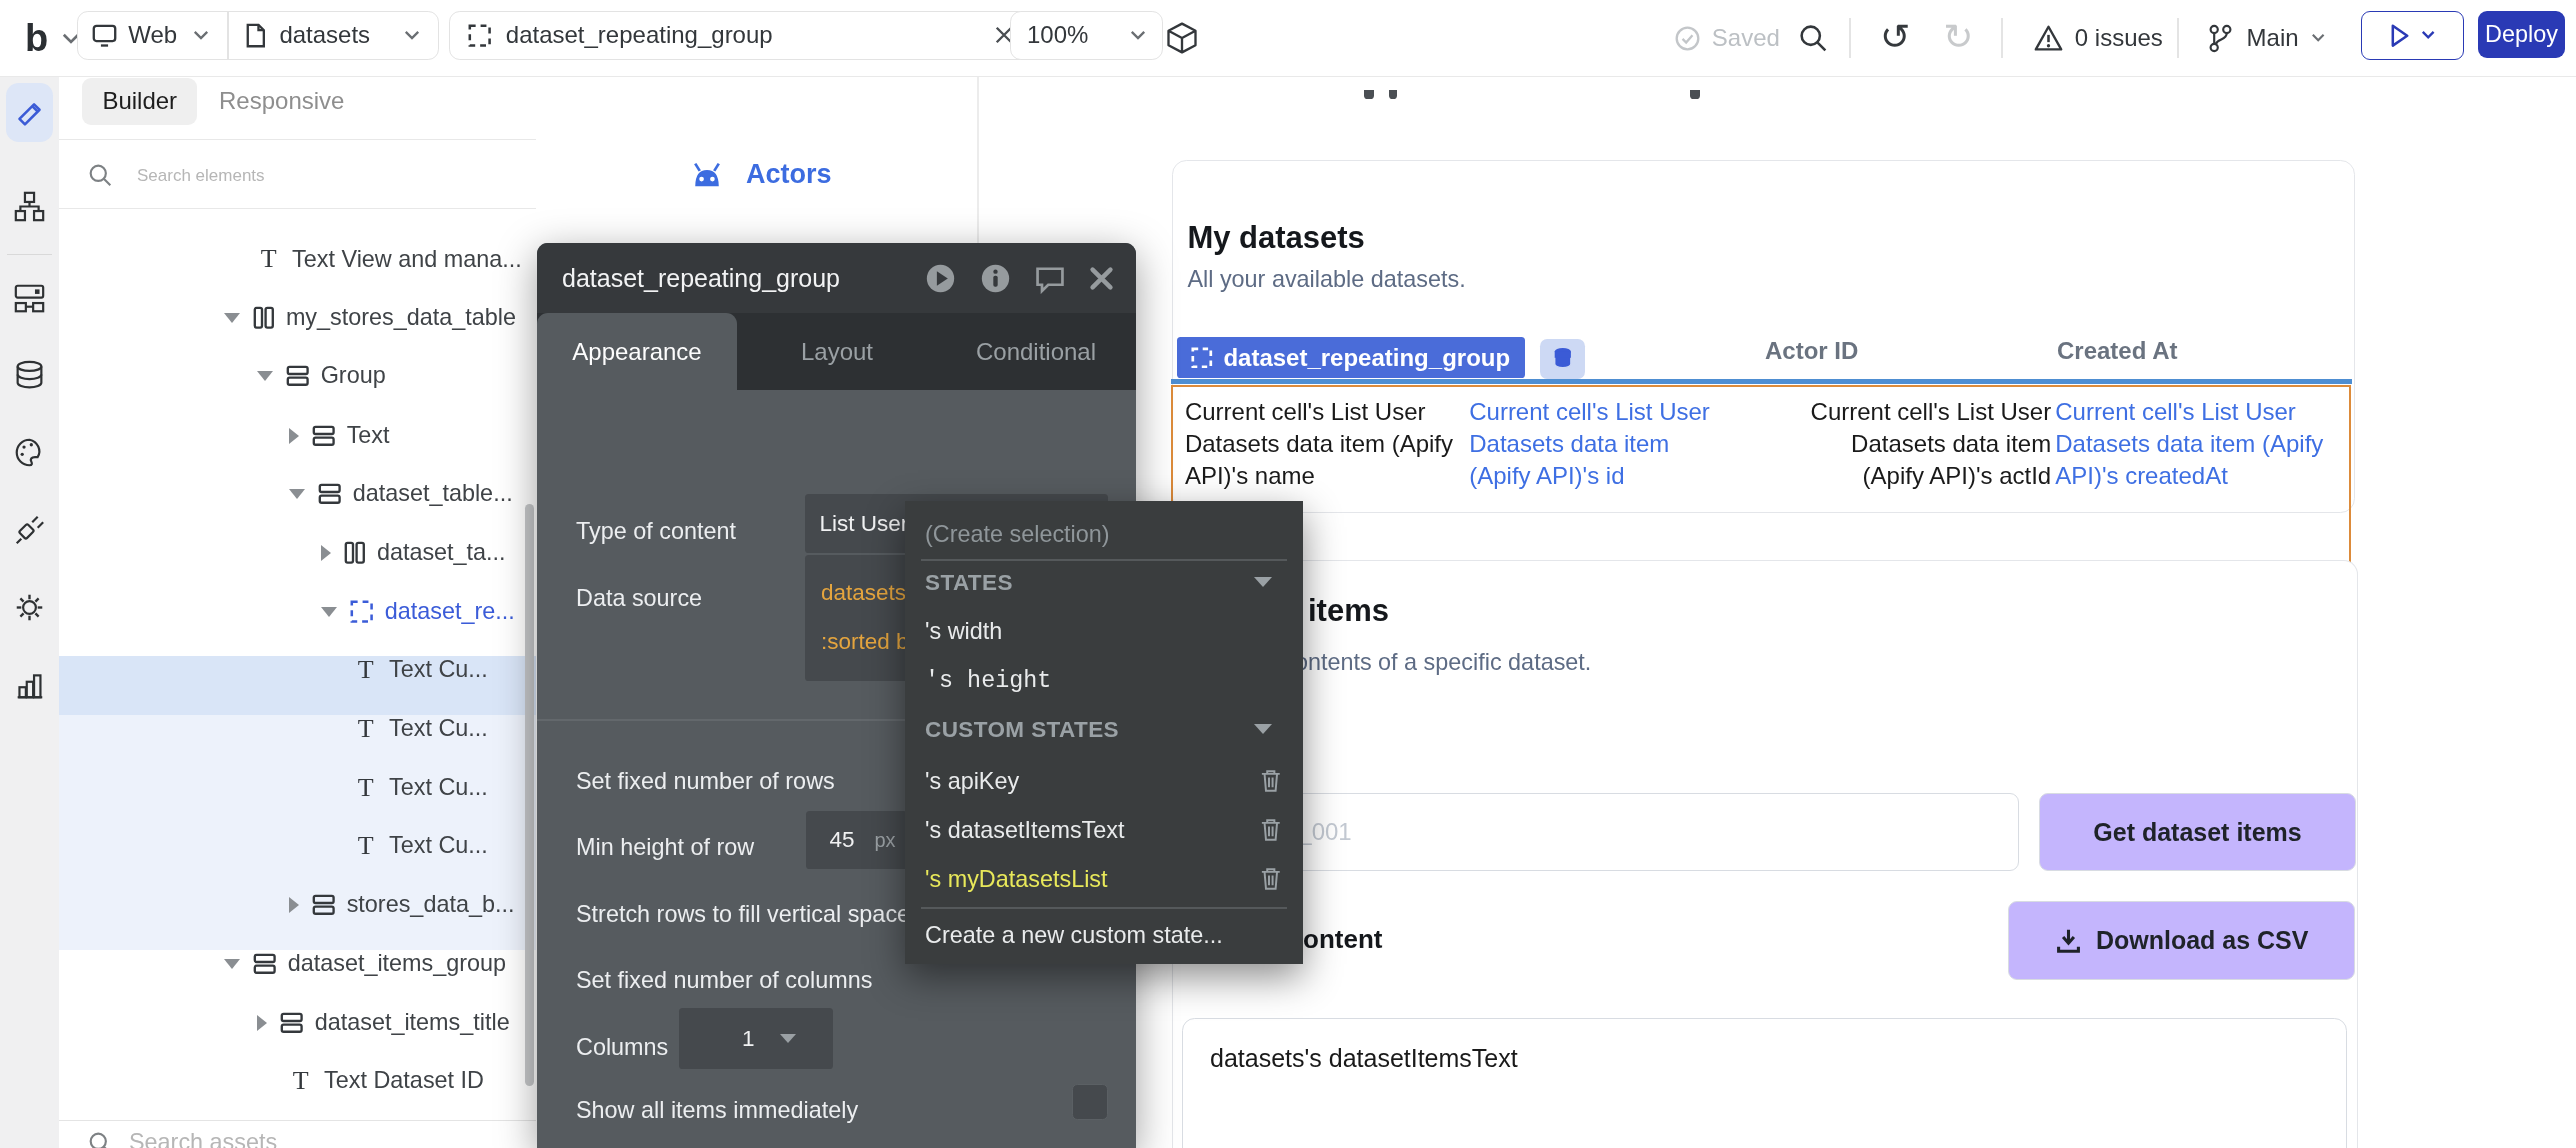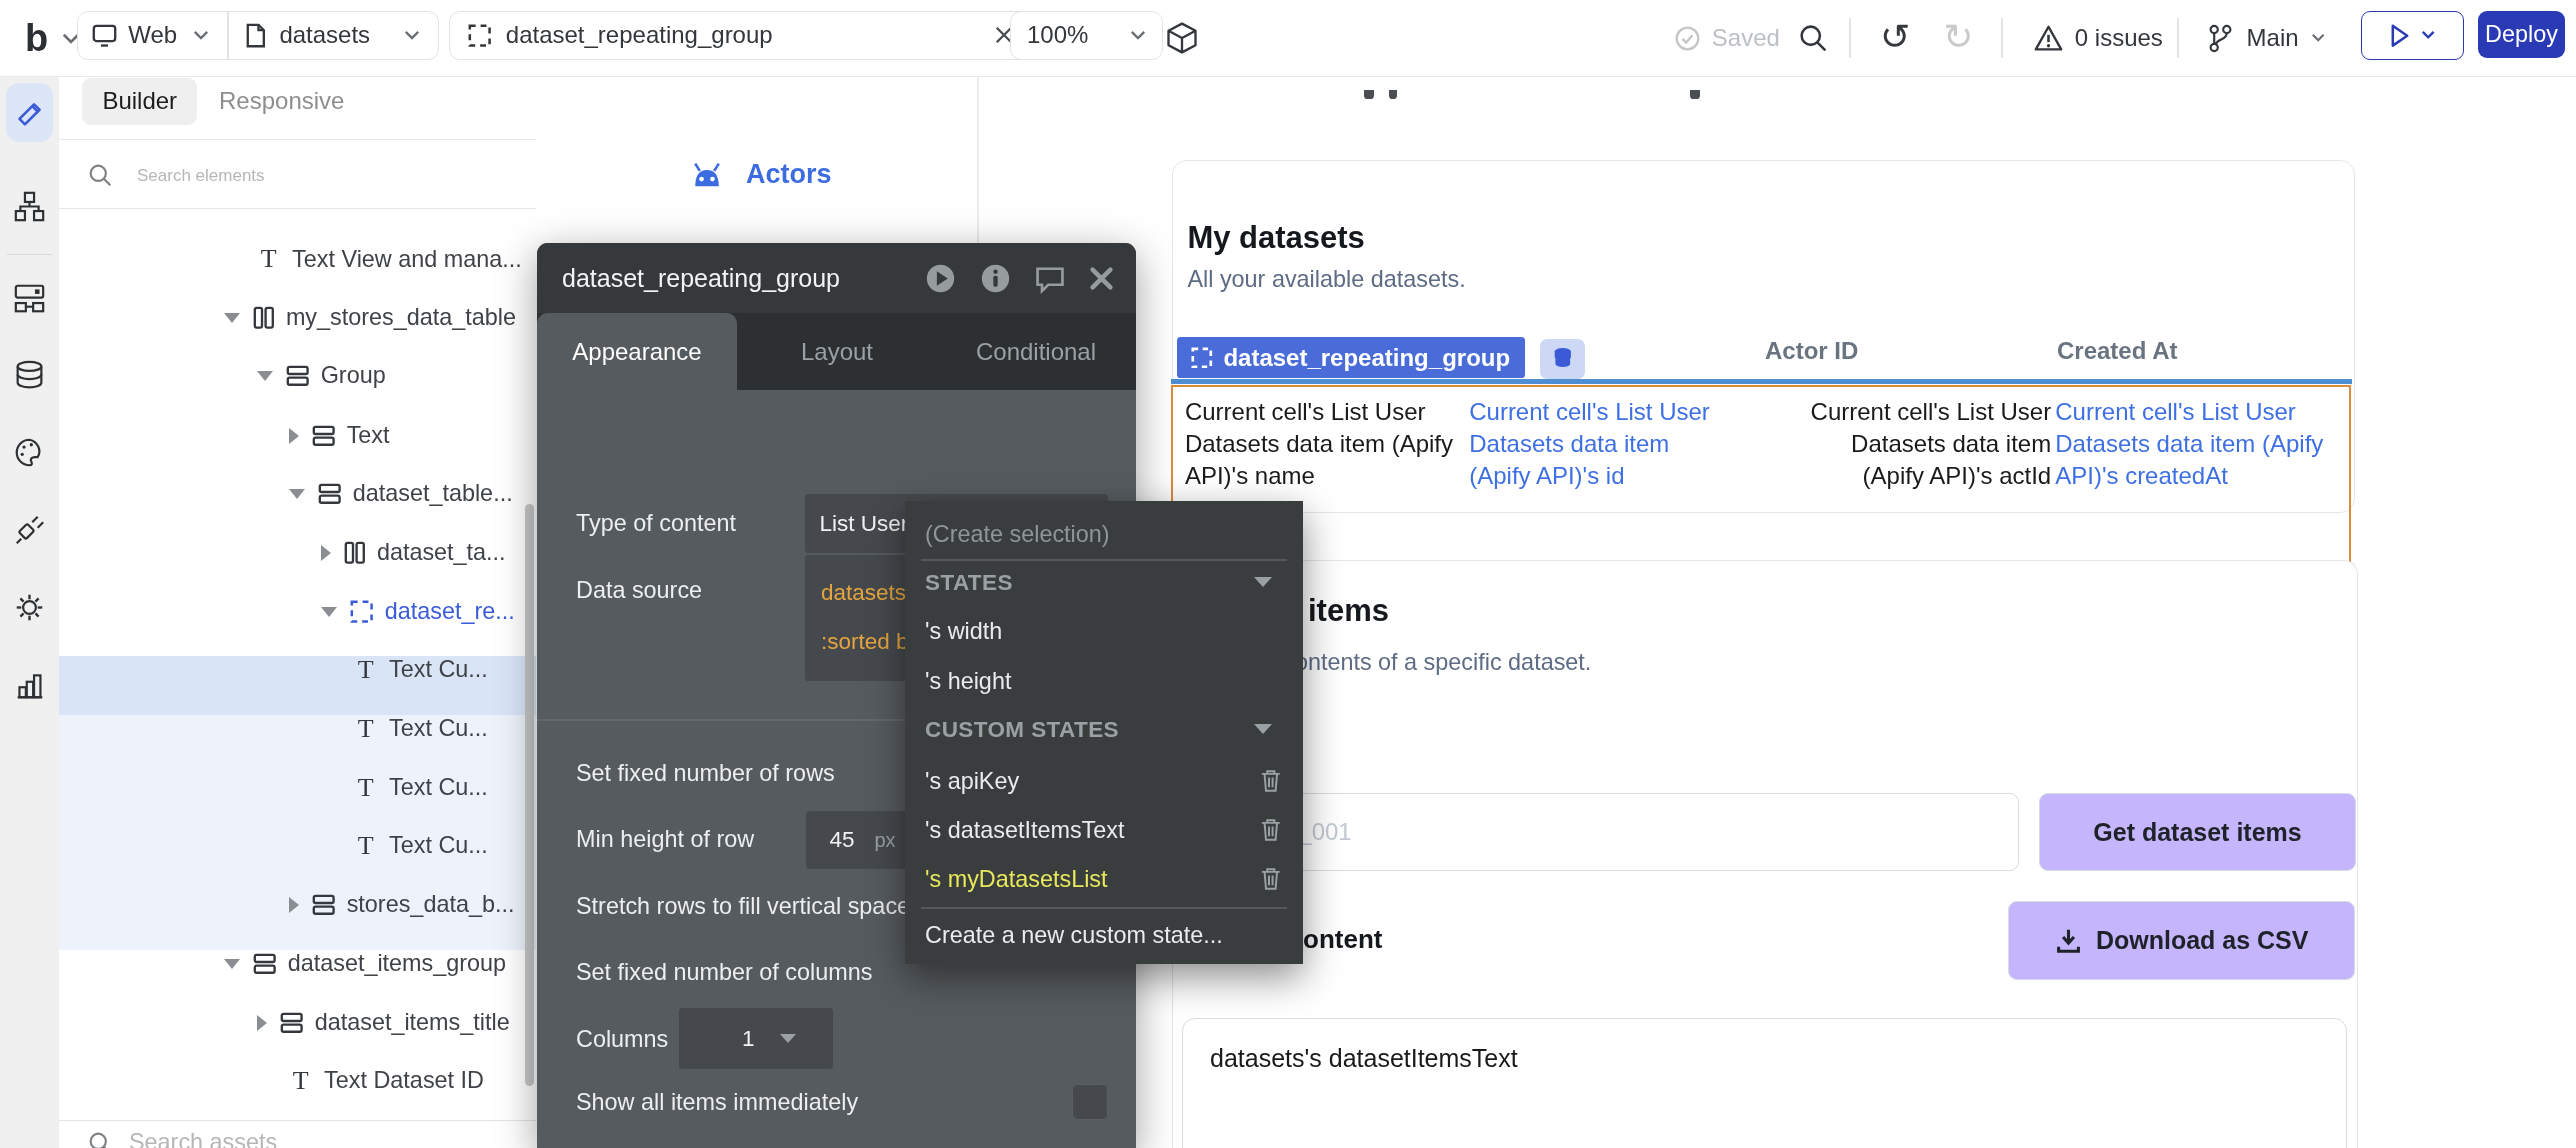--- a/index.html
+++ b/index.html
@@ -84,21 +84,21 @@
       box-shadow:0 10.8px 40px rgba(0,0,0,.38);z-index:20;}
   .p-header{position:absolute;left:0;top:0;width:599px;height:70px;background:#36393c;border-radius:10.8px 10.8px 0 0;
       display:flex;align-items:center;}
   .p-title{font-size:25px;color:#f2f3f4;margin-left:25px;flex:1;white-space:nowrap;overflow:hidden;}
   .p-hicons{display:flex;align-items:center;gap:23.4px;margin-right:21.6px;}
   .p-tabs{position:absolute;left:0;top:70px;width:599px;height:77px;background:#2d3033;}
   .p-tab{position:absolute;top:0;height:77px;width:200px;display:flex;align-items:center;justify-content:center;
       font-size:24px;color:#9aa0a4;}
   .p-tab.active{background:#565b5f;border-radius:10.8px 10.8px 0 0;color:#fdfdfd;}
   .p-body{position:absolute;left:0;top:147px;width:599px;height:759px;}
-  .p-label{position:absolute;left:39px;font-size:23.4px;color:#eceef0;white-space:nowrap;transform:translateY(-50%);}
+  .p-label{position:absolute;left:39px;font-size:23.4px;color:#eceef0;white-space:nowrap;transform:translateY(-50%);margin-top:8px;}
   .p-box{position:absolute;background:#45494d;border-radius:3.6px;}
   .p-box .bval{font-size:22.5px;color:#f0f1f2;}
   .p-caret{width:0;height:0;border-left:8px solid transparent;border-right:8px solid transparent;border-top:9px solid #9aa0a4;}
   .p-div{position:absolute;left:0;width:599px;height:1.8px;background:#63686c;}
   .orange{color:#e5a53e;}
   .chip-pink{position:absolute;background:#c28da1;border:1.8px solid #dcc0cb;border-radius:5.4px;color:#fff;
       font-size:22.5px;display:flex;align-items:center;padding:0 10.8px;white-space:nowrap;}
   .p-check{position:absolute;width:34px;height:34px;background:#45494d;border:1.8px solid #5b6064;border-radius:5.4px;}
 
   
@@ -562,21 +562,21 @@
 
     </div>
   </div>
 
   <div class="abs dropdown">
     <div class="dd-item dd-muted" style="top:33px;">(Create selection)</div>
     <div class="dd-div" style="top:58px;"></div>
     <div class="dd-item dd-head" style="top:82px;font-size:22.5px;">STATES</div>
     <div class="dd-caret" style="left:349px;top:76px;"></div>
     <div class="dd-item" style="top:130px;">'s width</div>
-    <div class="dd-item" style="top:180px;">'s height</div>
+    <div class="dd-item" style="top:180px;font-family:Liberation Mono, monospace;">'s height</div>
     <div class="dd-item dd-head" style="top:229px;font-size:22.5px;">CUSTOM STATES</div>
     <div class="dd-caret" style="left:349px;top:223px;"></div>
 
     <div class="dd-item" style="top:280px;">'s apiKey</div>
     <svg class="dd-trash" style="left:355px;top:280px;" width="21.6" height="25" viewBox="0 0 24 28">
       <path d="M2 6 h20 M8 6 V3 h8 v3 M5 6 l1.6 19 h10.8 L19 6" fill="none" stroke="#9aa1a5" stroke-width="2.2"></path>
       <path d="M10 10 v11 M14 10 v11" stroke="#9aa1a5" stroke-width="2.2"></path>
     </svg>
 
     <div class="dd-item" style="top:329px;">'s datasetItemsText</div>

